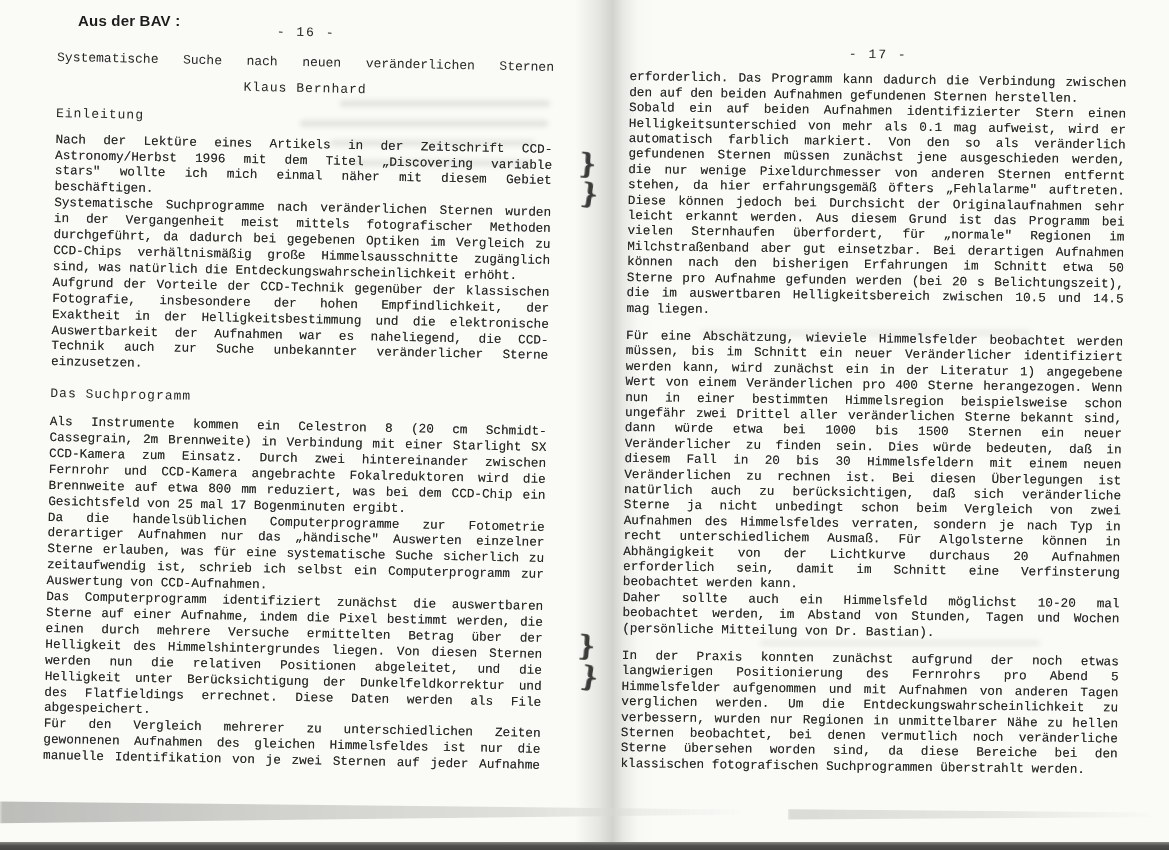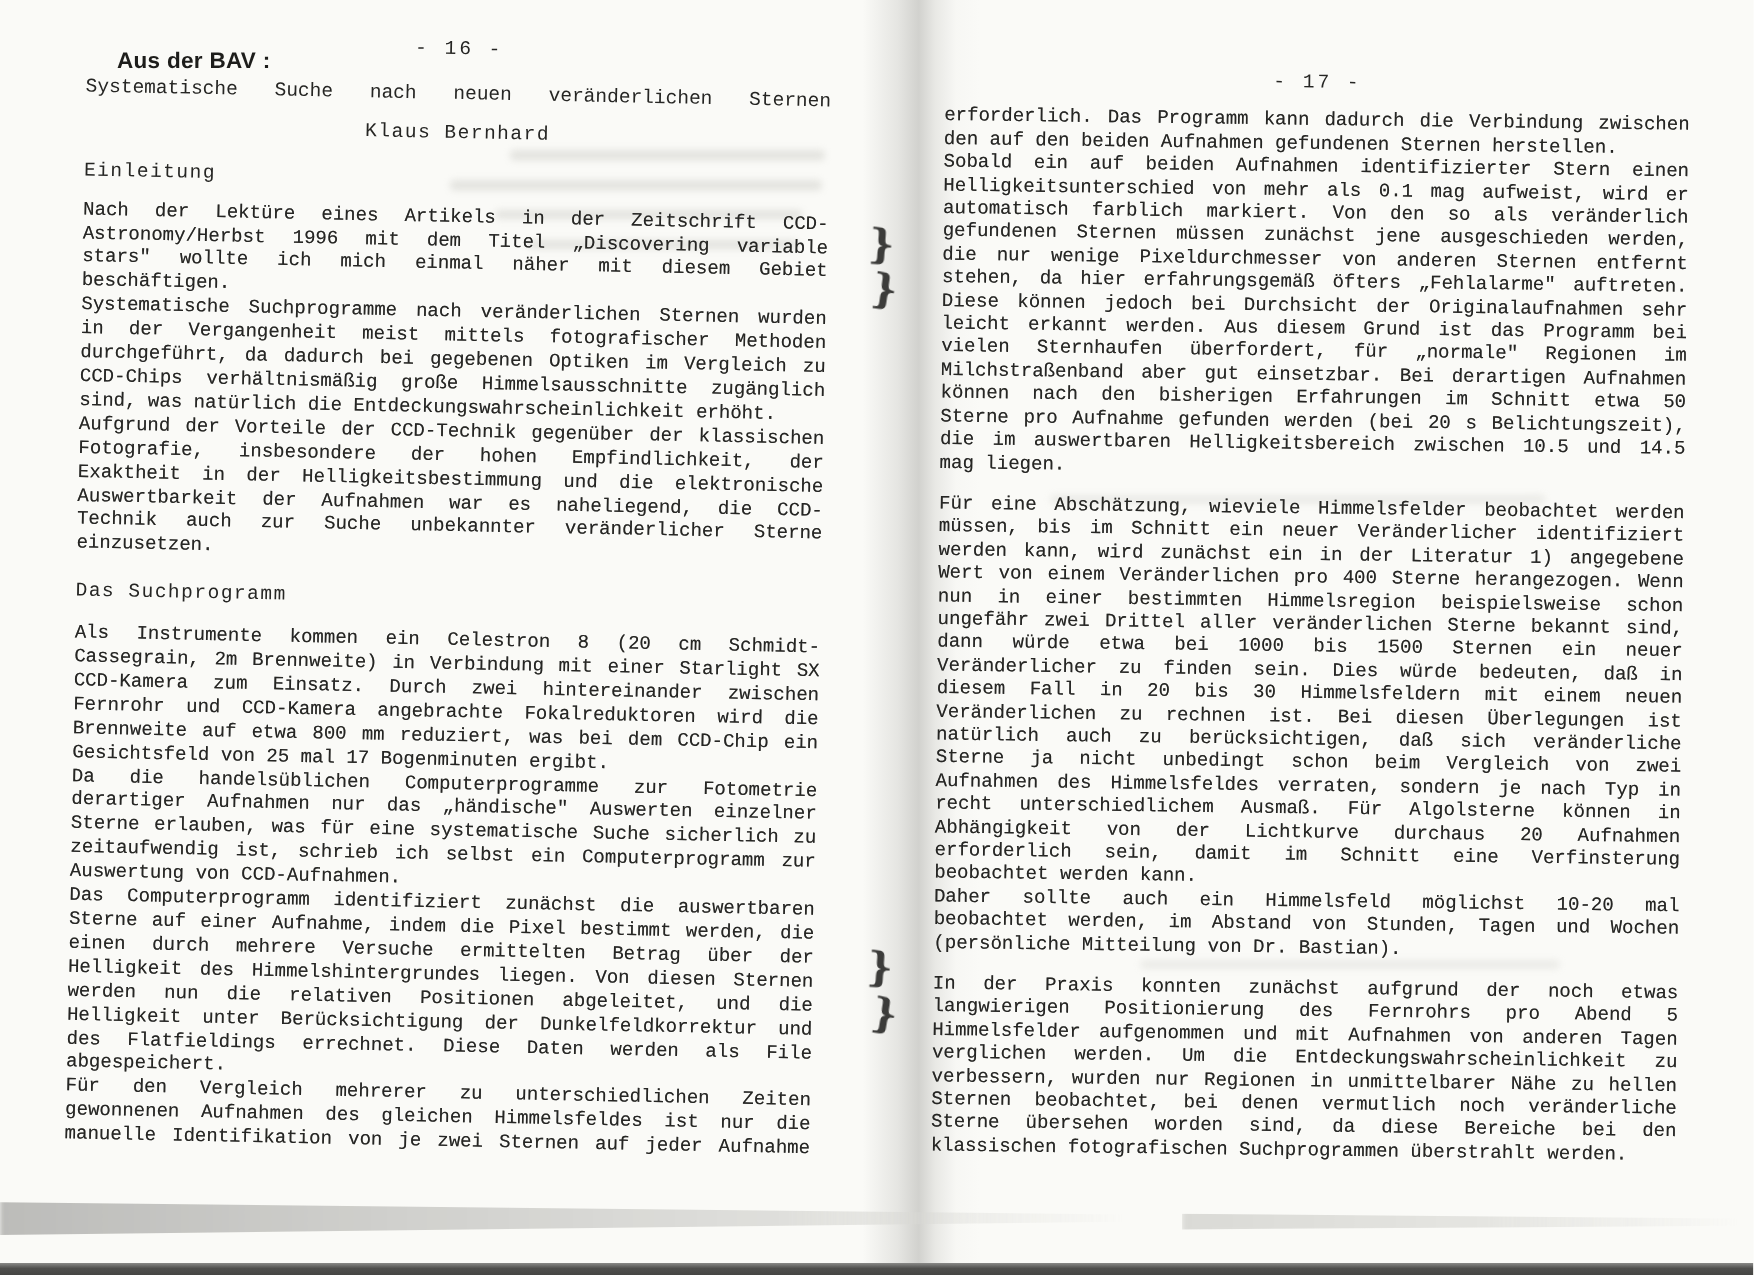--- a/index.html
+++ b/index.html
@@ -46,21 +46,21 @@
   }
   .ghost{
     position:absolute;background:#c9c9c3;opacity:.45;filter:blur(2.6px);
     border-radius:3px;pointer-events:none;
   }
   
   .page{position:absolute;font-size:12.7px;line-height:15.9px;}
   .page-left{left:58px;top:14px;width:497px;transform:rotate(1.15deg);transform-origin:0 0;}
   .page-right{left:630px;top:38px;width:497px;transform:rotate(0.75deg);transform-origin:0 0;line-height:15.4px;}
   .corner-label{
-    position:absolute;left:78px;top:32px;
+    position:absolute;left:78px;top:12px;
     font-family:"Liberation Sans","DejaVu Sans",sans-serif;
     font-weight:bold;font-size:15px;color:#1d1d1b;letter-spacing:.2px;text-align:right;
   }
   .pagenum{text-align:center;padding-top:6px;letter-spacing:2px;font-size:13px;}
   .doc-title{margin-top:14px;font-size:13px;text-align:justify;text-align-last:justify;white-space:normal;}
   .author{margin-top:10px;text-align:center;font-size:13px;letter-spacing:1px;}
   .sec-heading{margin-top:14px;margin-bottom:10px;font-size:13px;letter-spacing:1px;}
   .sec-heading.second{margin-top:16px;margin-bottom:12px;}
   .par{margin:0;}
   .line{text-align:justify;text-align-last:justify;white-space:normal;

